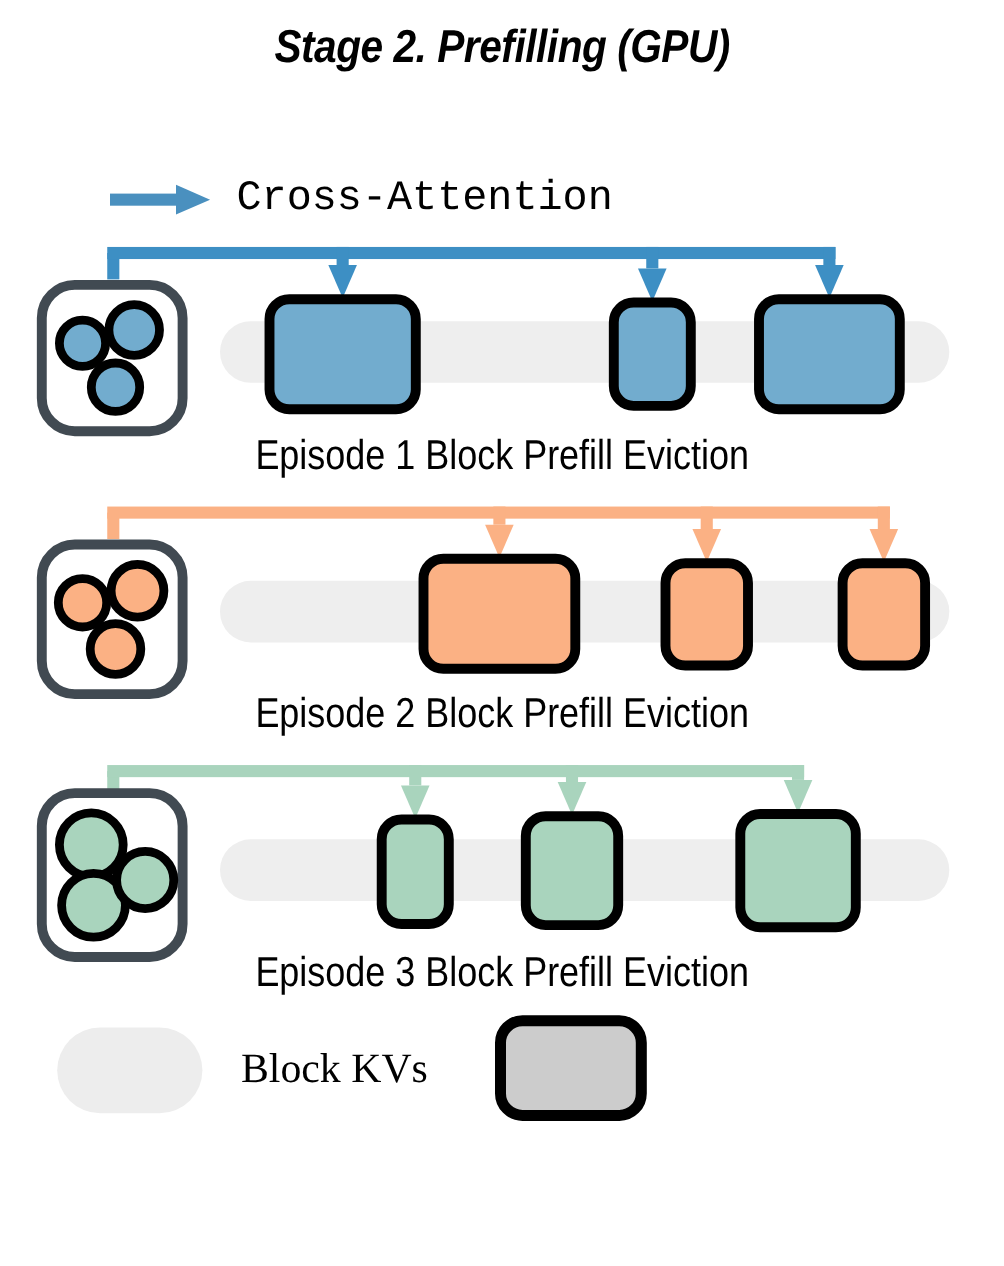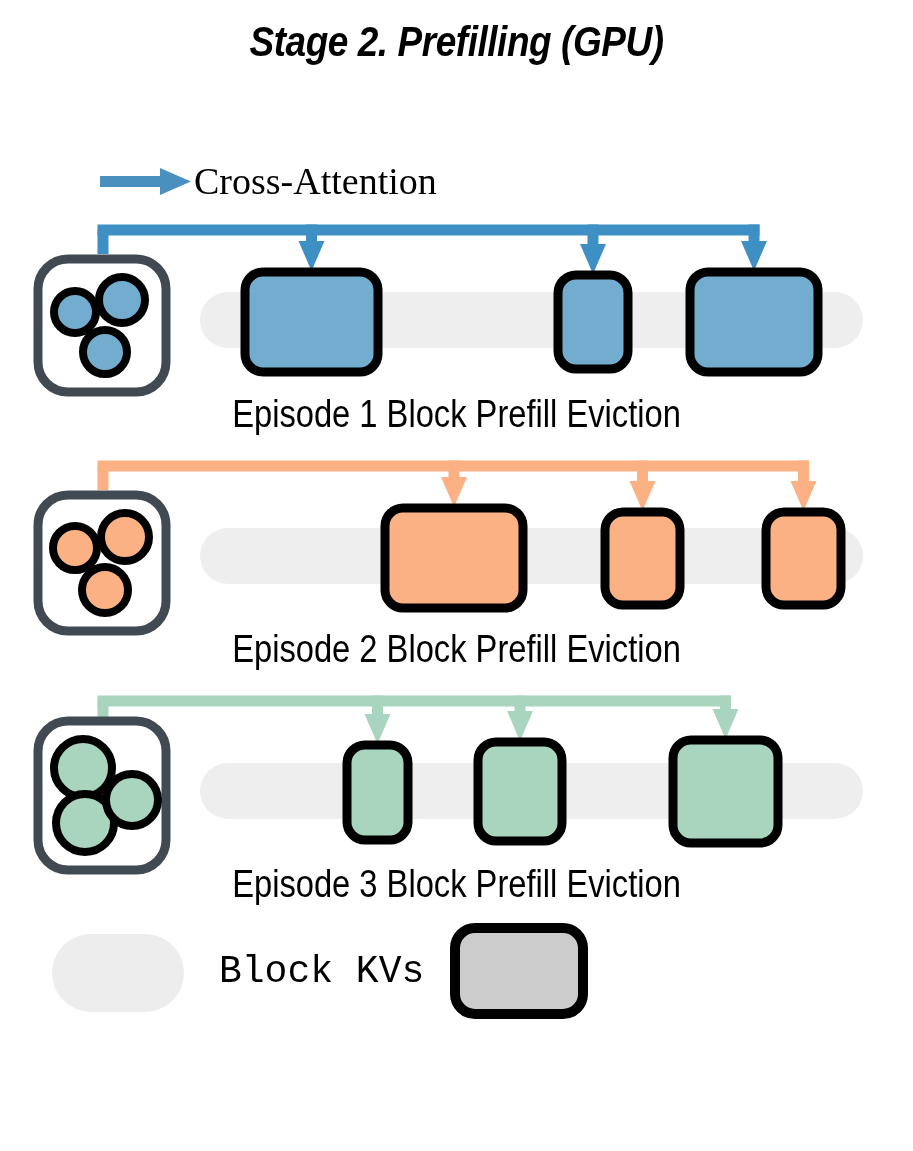--- a/index.html
+++ b/index.html
@@ -29,45 +29,45 @@
     font-weight: bold;
     font-style: italic;
     font-size: 42px;
     letter-spacing: -0.5px;
     transform: scaleX(0.88);
     transform-origin: center top;
     white-space: nowrap;
   }
   .legend-arrow-label {
     position: absolute;
-    left: 194px;
+    left: 215px;
     top: 158px;
     font-size: 38px;
     line-height: 46px;
     white-space: nowrap;
-    font-family: Liberation Serif, serif;
+    font-family: Liberation Mono, monospace;
   }
   .row-caption {
     position: absolute;
     width: 913px;
     left: 0;
     text-align: center;
     font-size: 38px;
     line-height: 44px;
     white-space: nowrap;
     transform: scaleX(0.86);
     transform-origin: center top;
     font-family: "Liberation Sans", sans-serif;
   }
   .legend-text {
     position: absolute;
     font-size: 38px;
     line-height: 46px;
     white-space: nowrap;
-    font-family: Liberation Mono, monospace;
+    font-family: Liberation Serif, serif;
   }
   svg.overlay {
     position: absolute;
     left: 0;
     top: 0;
     width: 913px;
     height: 1151px;
   }
 </style>
 </head>

